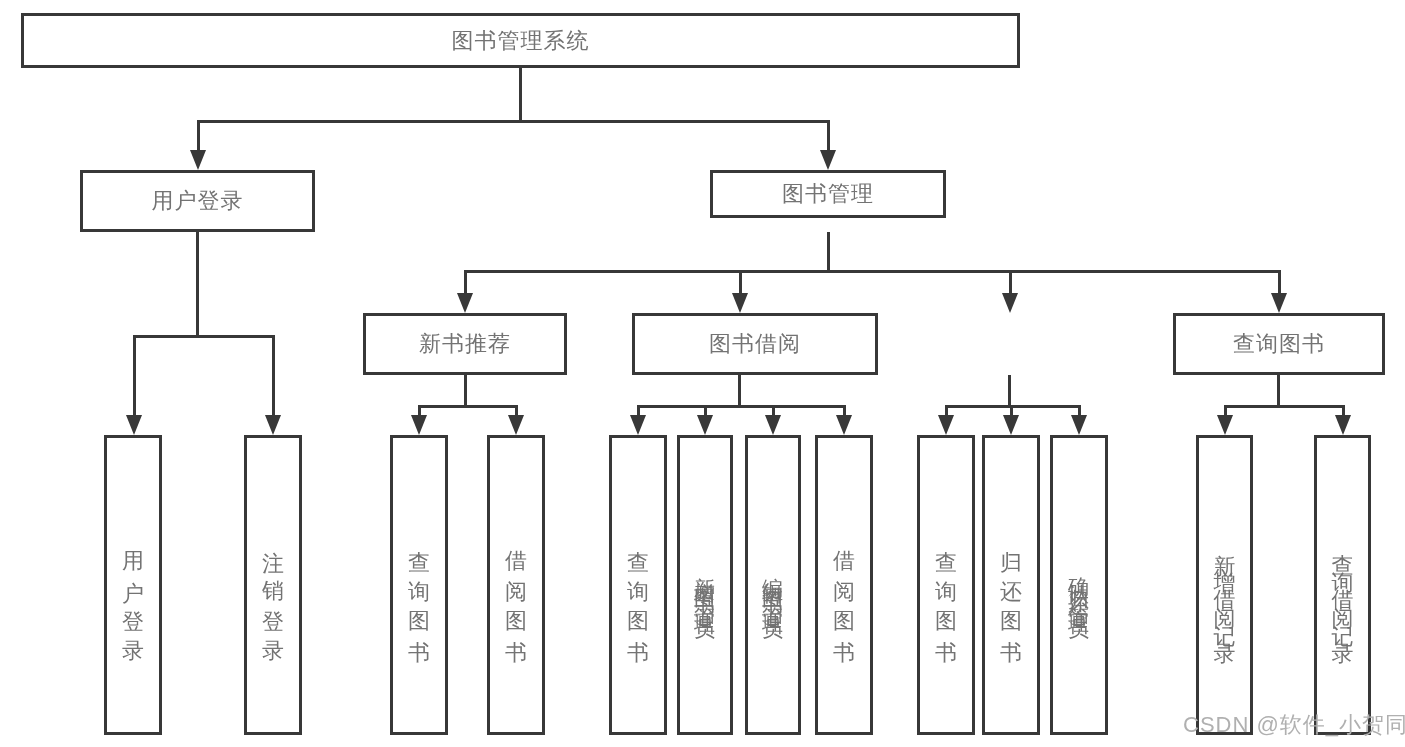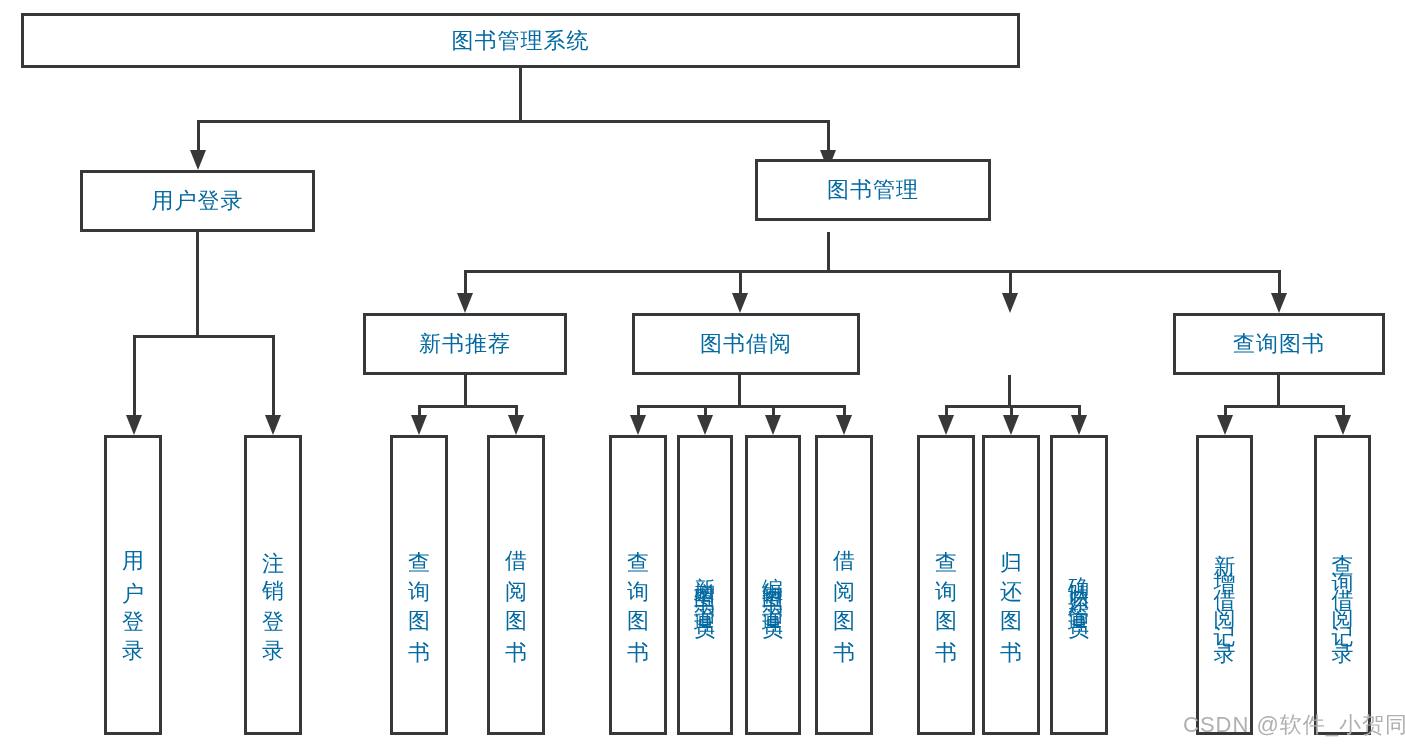--- a/index.html
+++ b/index.html
@@ -3,21 +3,21 @@
 <meta charset="utf-8">
 <style>
   html,body{margin:0;padding:0;background:#fff;}
   .canvas{
     position:relative;width:1405px;height:747px;background:#fff;
     font-family:"Liberation Sans", sans-serif;color:#2e2e2e;overflow:hidden;
   }
   .box{
     position:absolute;box-sizing:border-box;background:#fff;
     border:3px solid #383838;display:flex;align-items:center;justify-content:center;
-    font-size:22px;letter-spacing:1px;color:#0369a1;z-index:2;
+    font-size:22px;letter-spacing:1px;color:#737373;z-index:2;
   }
   .leaf{width:58px;top:435px;height:300px;}
   .v{writing-mode:vertical-rl;text-orientation:mixed;line-height:1;}
   .ls4{letter-spacing:30px;margin-top:15px;}
   .ls6{letter-spacing:18px;margin-top:9px;}
   .ls9{letter-spacing:6px;margin-top:3px;font-size:21px;}
   .hline,.vline{position:absolute;background:#383838;z-index:1;}
   .hline{height:3px;}
   .vline{width:3px;}
   .arrow{
@@ -51,21 +51,21 @@
       <div class="head"></div>
     </div>
   <div class="arrow" style="left:828px;top:120px;height:50px;">
       <div class="shaft"></div>
       <div class="head"></div>
     </div>
 
   <div class="box" style="left:80px;top:170px;width:235px;height:62px;">
     <span>用户登录</span>
   </div>
-  <div class="box" style="left:710px;top:159px;width:236px;height:62px;margin-left:45px;">
+  <div class="box" style="left:710px;top:170px;width:236px;height:48px;">
     <span>图书管理</span>
   </div>
 
   <div class="vline" style="left:196px;top:232px;height:103px;"></div>
   <div class="hline" style="left:133px;top:335px;width:142px;"></div>
   <div class="arrow" style="left:134px;top:335px;height:100px;">
       <div class="shaft"></div>
       <div class="head"></div>
     </div>
   <div class="arrow" style="left:273px;top:335px;height:100px;">
@@ -88,21 +88,21 @@
       <div class="head"></div>
     </div>
   <div class="arrow" style="left:1279px;top:270px;height:43px;">
       <div class="shaft"></div>
       <div class="head"></div>
     </div>
 
   <div class="box" style="left:363px;top:313px;width:204px;height:62px;">
     <span>新书推荐</span>
   </div>
-  <div class="box" style="left:632px;top:313px;width:228px;height:62px;">
+  <div class="box" style="left:632px;top:313px;width:246px;height:62px;">
     <span>图书借阅</span>
   </div>
   <div class="box" style="left:1173px;top:313px;width:212px;height:62px;">
     <span>查询图书</span>
   </div>
 
   <div class="vline" style="left:464px;top:375px;height:30px;"></div>
   <div class="hline" style="left:418px;top:405px;width:99px;"></div>
   <div class="arrow" style="left:419px;top:405px;height:30px;">
       <div class="shaft"></div>

